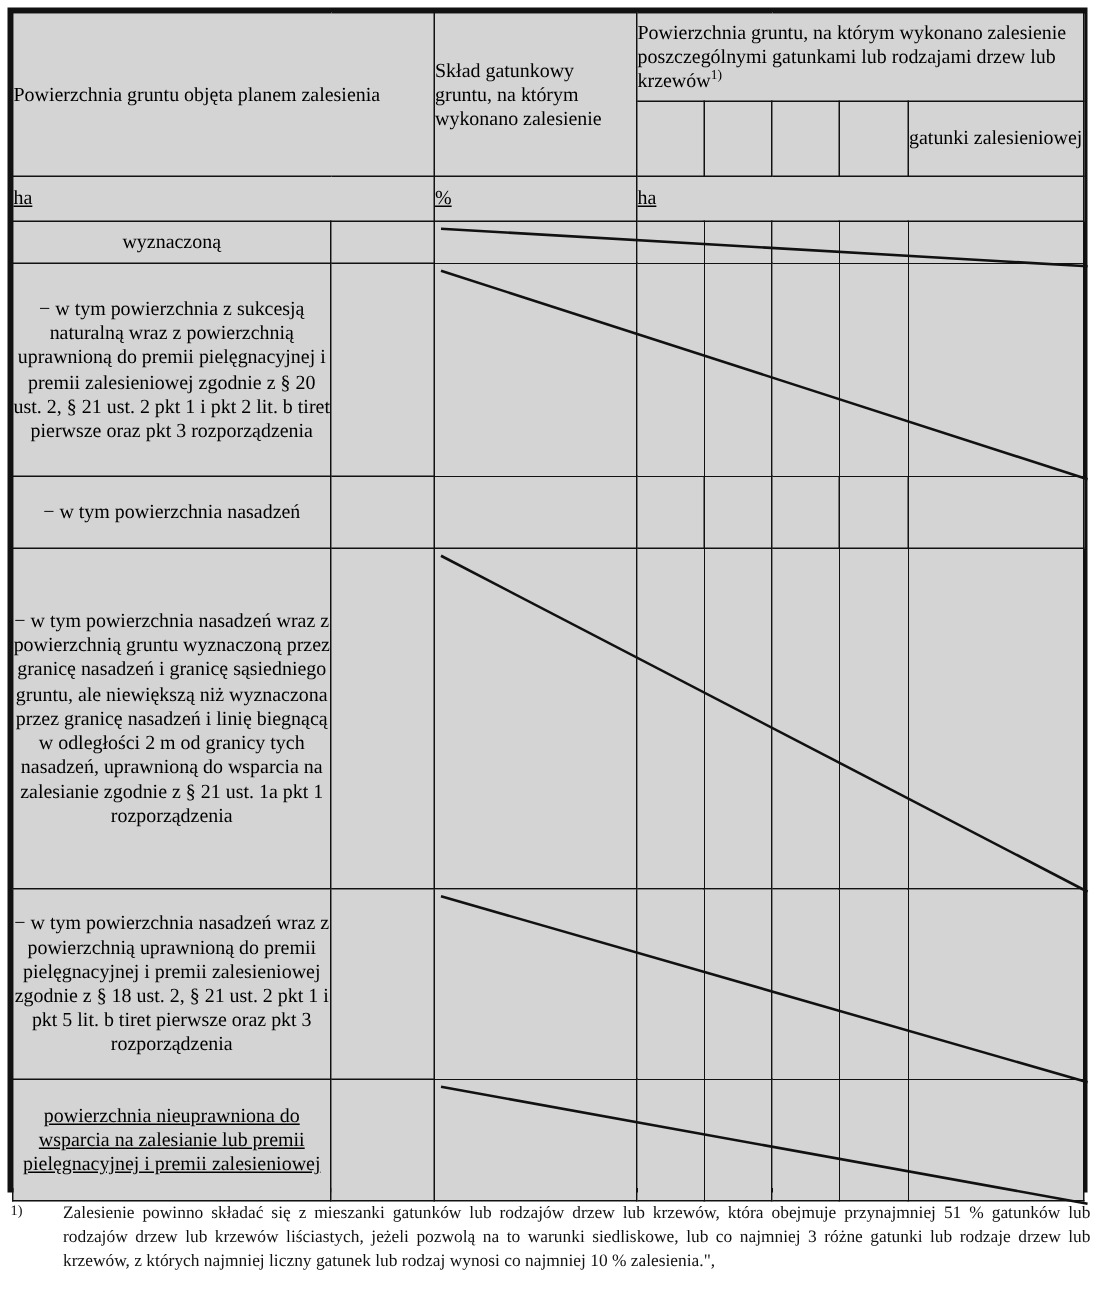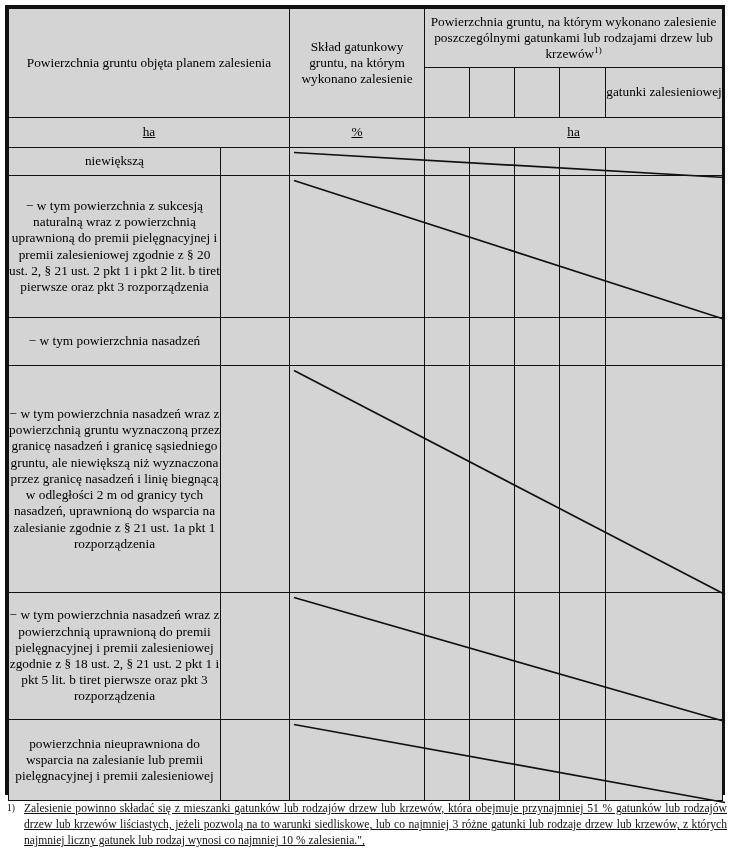--- a/index.html
+++ b/index.html
@@ -41,21 +41,20 @@
     table-layout: fixed;
   }
 
   table.form-table td,
   table.form-table th {
     border: 1.4px solid #111111;
     padding: 0;
     margin: 4px;
     font-weight: normal;
     vertical-align: middle;
-    text-align: center;
     font-size: 13.3px;
     line-height: 1.22;
     background: #d4d4d4;
   }
 
   
   .hdr {
     background: #d4d4d4;
     padding: 5px 6px;
     font-size: 13.3px;
@@ -116,24 +115,23 @@
     color: #111111;
   }
   .footnote .fn-mark {
     position: absolute;
     left: 2px;
     top: 0px;
     font-size: 9.6px;
   }
   .footnote .fn-body {
     display: block;
-    margin-left: 19px;
+    margin-left: 37px;
     text-align: justify;
     text-justify: inter-word;
-    text-decoration: underline;
   }
 </style>
 </head>
 <body>
 
 <div id="page">
 
   <div class="table-wrap">
     <table class="form-table">
       <colgroup>
@@ -164,21 +162,21 @@
           <td class="hdr-sub">gatunki zalesieniowej</td>
         </tr>
 
         <tr class="unit-row">
           <td colspan="2">ha</td>
           <td>%</td>
           <td colspan="5">ha</td>
         </tr>
 
         <tr style="height:28px;">
-          <td class="lbl">niewiększą</td>
+          <td class="lbl">wyznaczoną</td>
           <td class="inputcell"></td>
           <td class="shaded"></td>
           <td class="shaded"></td>
           <td class="shaded"></td>
           <td class="shaded"></td>
           <td class="shaded"></td>
           <td class="shaded"></td>
         </tr>
 
         <tr style="height:142px;">
@@ -218,21 +216,21 @@
           <td class="lbl">− w tym powierzchnia nasadzeń wraz z powierzchnią uprawnioną do premii pielęgnacyjnej i premii zalesieniowej zgodnie z § 18 ust. 2, § 21 ust. 2 pkt 1 i pkt 5 lit. b tiret pierwsze oraz pkt 3 rozporządzenia</td>
           <td class="inputcell"></td>
           <td class="shaded"></td>
           <td class="shaded"></td>
           <td class="shaded"></td>
           <td class="shaded"></td>
           <td class="shaded"></td>
           <td class="shaded"></td>
         </tr>
 
-        <tr style="height:81px;">
+        <tr style="height:81px;text-decoration:underline;">
           <td class="lbl">powierzchnia nieuprawniona do wsparcia na zalesianie lub premii pielęgnacyjnej i premii zalesieniowej</td>
           <td class="inputcell"></td>
           <td class="shaded"></td>
           <td class="shaded"></td>
           <td class="shaded"></td>
           <td class="shaded"></td>
           <td class="shaded"></td>
           <td class="shaded"></td>
         </tr>
       </tbody>

